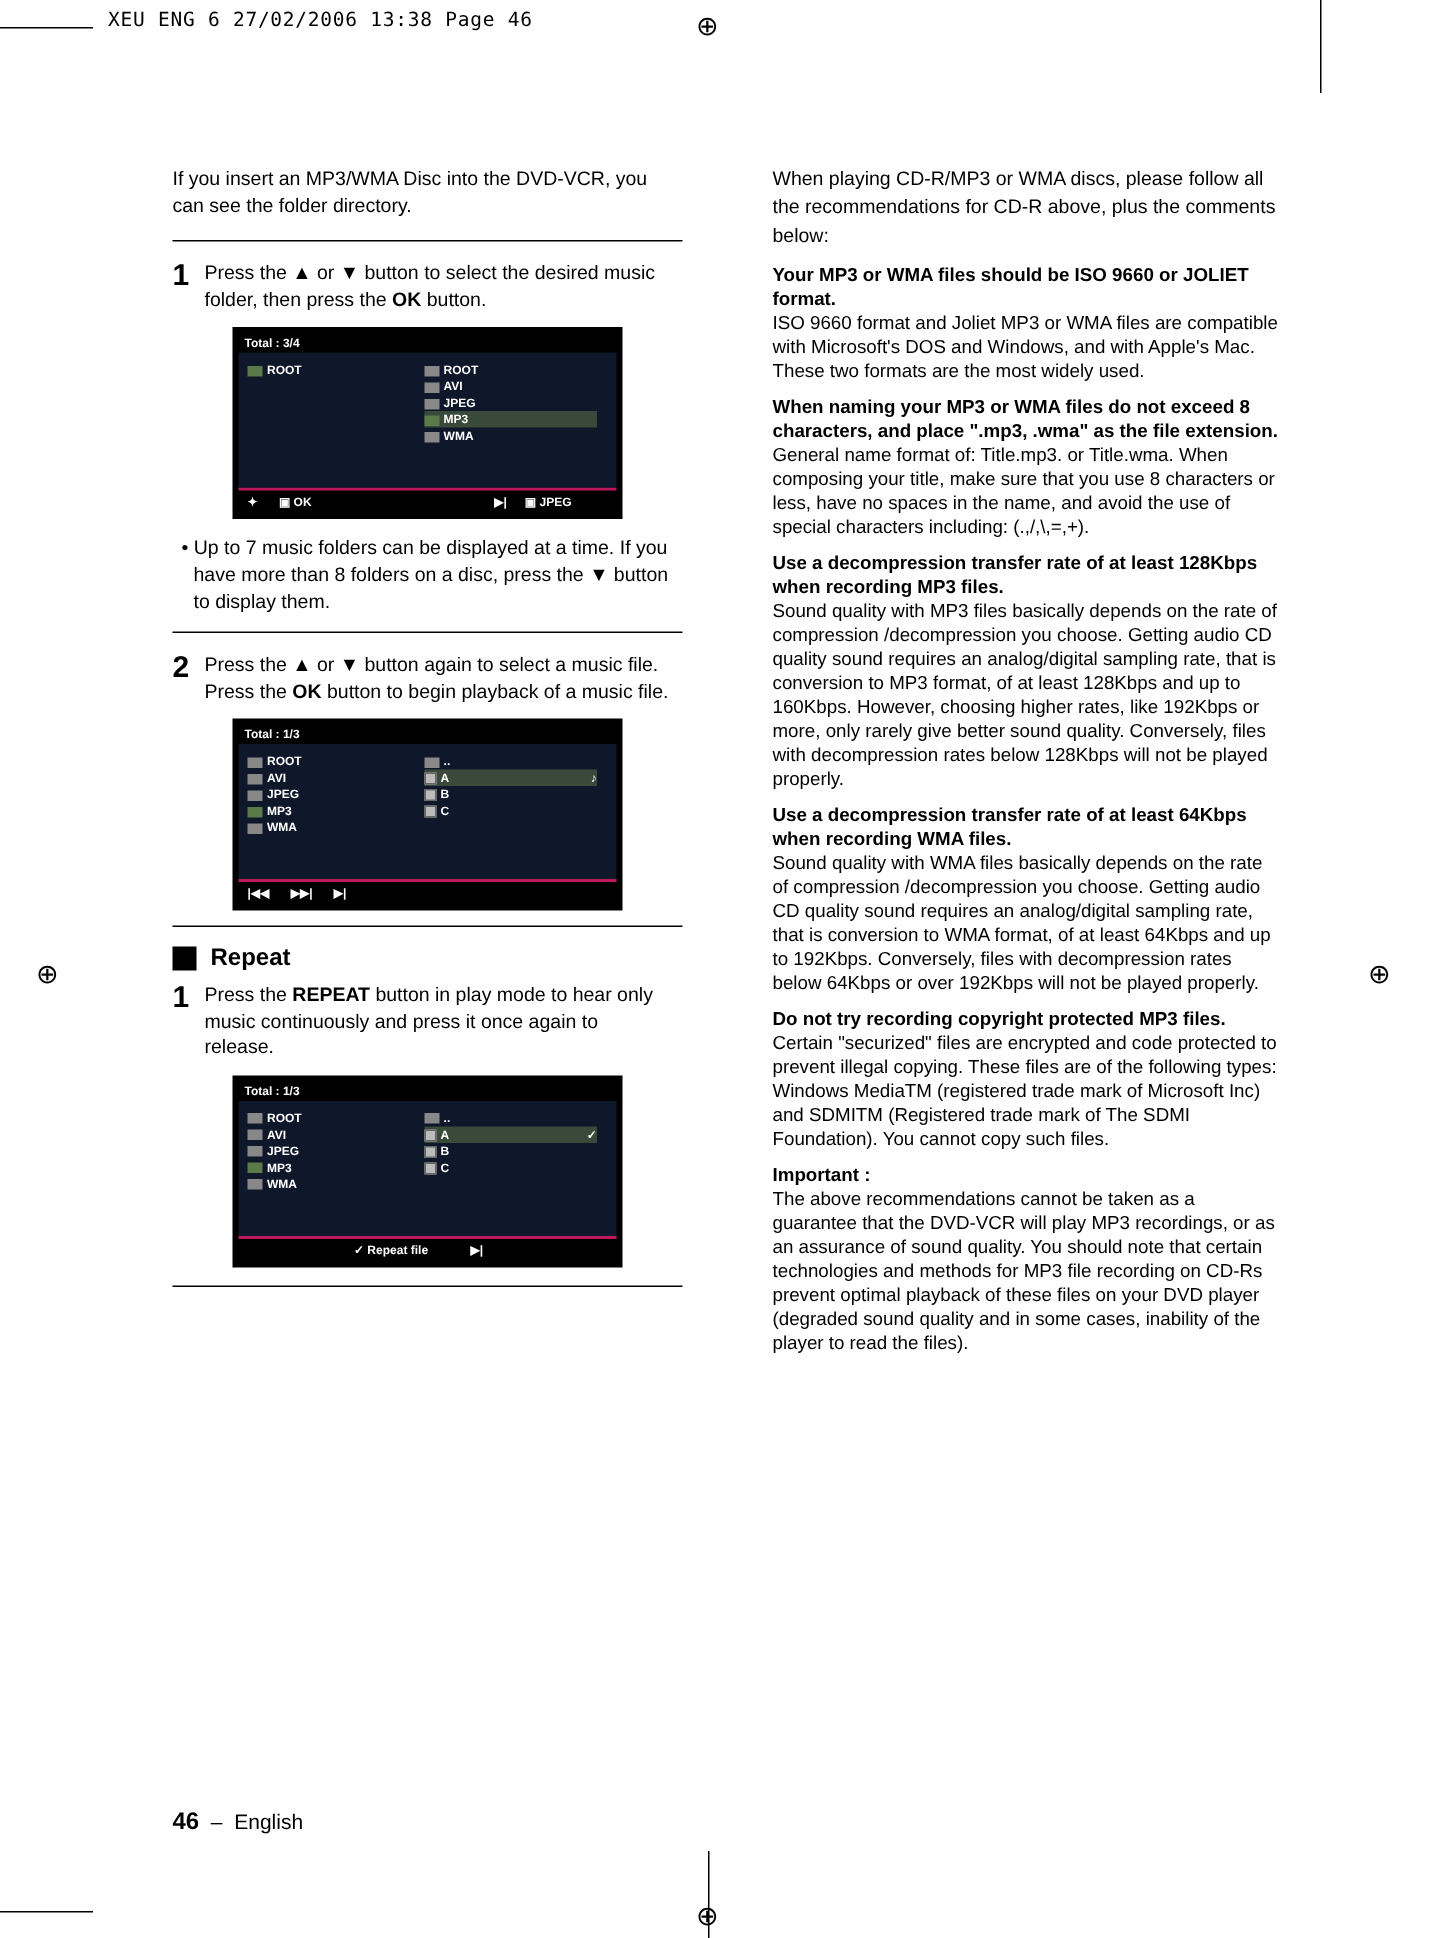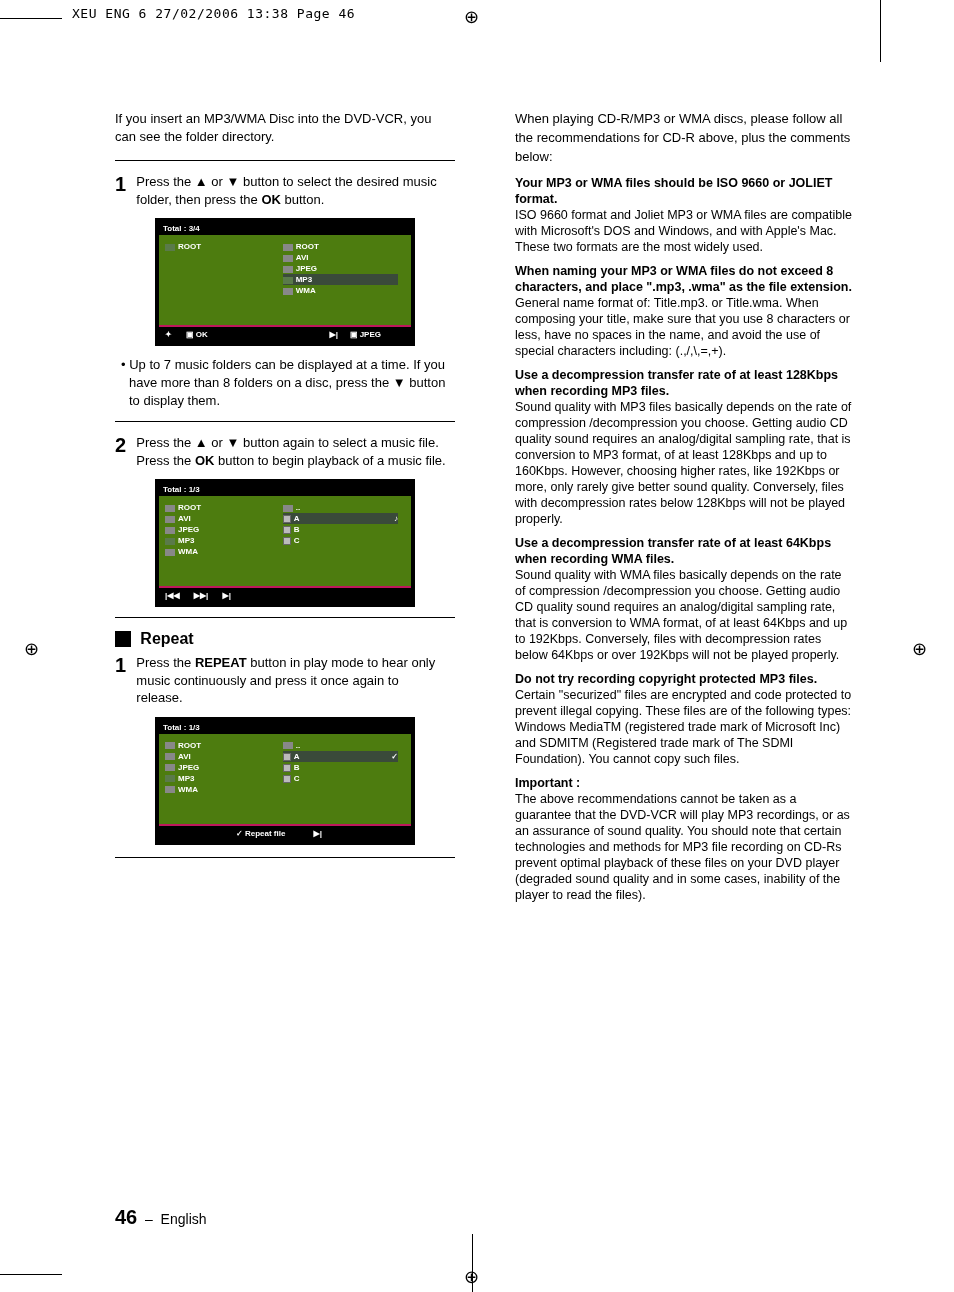--- a/index.html
+++ b/index.html
@@ -13,36 +13,36 @@
 h2.sub-title { font-size: 16px; font-weight: bold; display: inline-block; vertical-align: middle; }
 .black-square { display: inline-block; width: 16px; height: 16px; background: #000; vertical-align: middle; margin-right: 6px; }
 .intro { font-size: 13px; margin-bottom: 14px; line-height: 1.4; }
 .step { margin-top: 6px; }
 .step-num { font-size: 20px; font-weight: bold; display: inline-block; width: 18px; vertical-align: top; }
 .step-text { display: inline-block; width: 310px; font-size: 13px; line-height: 1.35; vertical-align: top; }
 .bullet { font-size: 13px; margin-top: 10px; padding-left: 14px; text-indent: -8px; line-height: 1.35; }
 .divider { border: none; border-top: 1px solid #000; margin: 12px 0; }
 .osd { background: #000; color: #fff; width: 260px; margin: 10px auto; padding: 4px; font-size: 9px; font-family: Arial, sans-serif; }
 .osd-total { text-align: left; font-size: 8px; padding: 2px 4px; font-weight: bold; }
-.osd-body { background: #4d7c0f; padding: 6px; min-height: 90px; position: relative; }
+.osd-body { background: #0f172a; padding: 6px; min-height: 90px; position: relative; }
 .osd-col { display: inline-block; vertical-align: top; width: 48%; }
 .osd-row { padding: 1px 0; font-weight: bold; font-size: 8px; }
 .osd-row.sel { background: #3a4a3a; }
 .folder-icon { display: inline-block; width: 10px; height: 7px; background: #888; margin-right: 3px; vertical-align: middle; }
 .folder-icon.sel { background: #5a7a4a; }
 .file-icon { display: inline-block; width: 8px; height: 8px; background: #bbb; margin-right: 3px; vertical-align: middle; border: 1px solid #666; }
 .osd-footer { border-top: 2px solid #be185d; padding: 3px 6px; font-size: 8px; font-weight: bold; }
 .osd-footer span { margin-right: 12px; }
 .music-note { float: right; }
 .check-mark { float: right; }
 .right-body { font-size: 12.5px; line-height: 1.28; }
 .right-body p { margin-bottom: 8px; }
 .right-body .bold { font-weight: bold; }
 .footer-page { position: absolute; top: 1206px; left: 115px; font-size: 14px; }
-.footer-page b { font-size: 20px; }
+.footer-page b { font-size: 16px; }
 .cross-mark { position: absolute; font-size: 18px; color: #000; }
 .vline { position: absolute; background: #000; }
 .hline { position: absolute; background: #000; }
 </style>
 </head>
 <body>
 
 <div class="hline" style="top:18px; left:0; width:62px; height:1px;"></div>
 <div class="vline" style="top:0; left:880px; width:1px; height:62px;"></div>
 <div class="hline" style="top:1274px; left:0; width:62px; height:1px;"></div>

